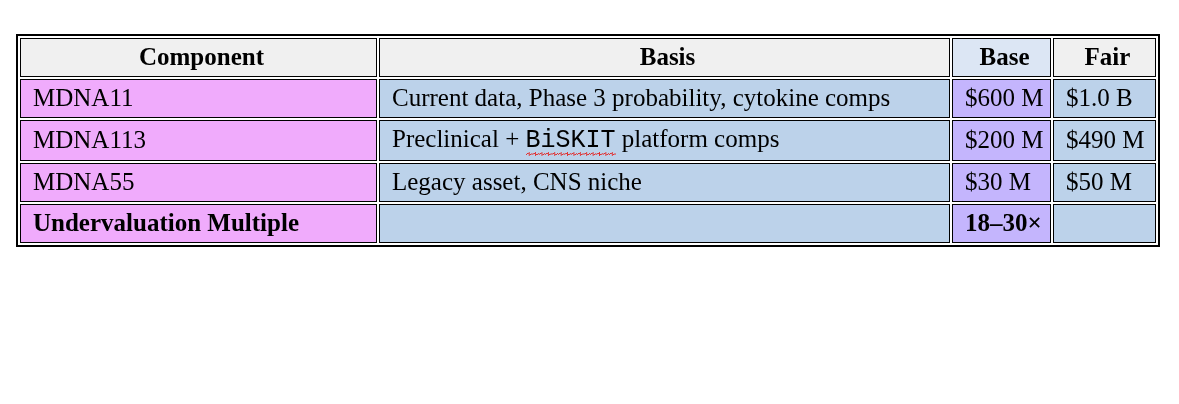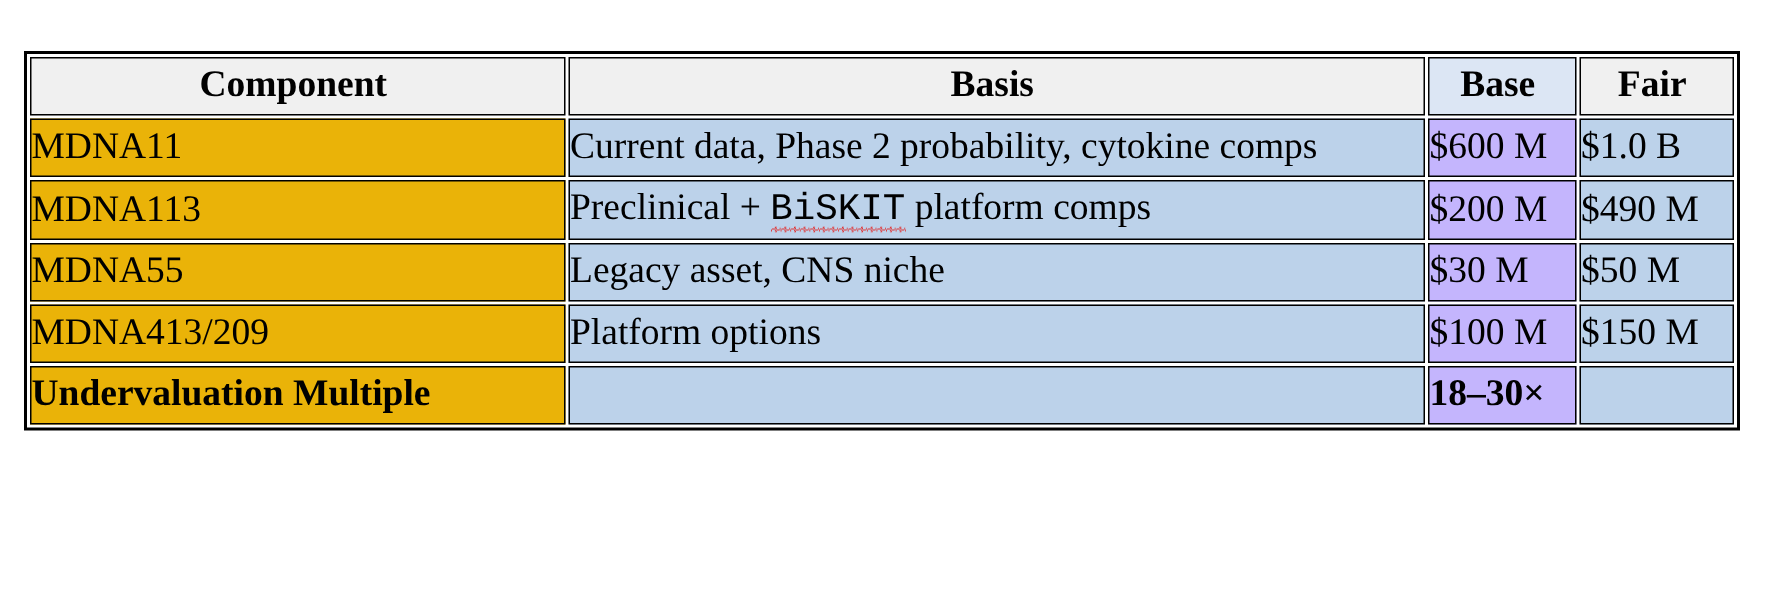--- a/index.html
+++ b/index.html
@@ -32,42 +32,42 @@
     border-collapse: separate;
     border-spacing: 2px;
     border: 2px solid #000000;
     background: #ffffff;
     width: 1144px;
     table-layout: fixed;
   }
 
   table.sotp td {
     border: 1px solid #000000;
-    padding: 3px 6px 5px 0;
+    padding: 3px 6px 5px 12px;
     font-size: 25px;
     line-height: 29px;
     color: #000000;
     vertical-align: middle;
     white-space: nowrap;
     overflow: hidden;
   }
 
   
   tr.head td {
     text-align: center;
     font-weight: bold;
     background: #f0f0f0;
   }
   tr.head td.hd-base {
     background: #dce6f4;
     margin-top: 22px;
   }
 
   
-  td.c-component { background: #eab308; }
+  td.c-component { background: #f0abfc; }
   td.c-basis     { background: #bcd2ea; }
   td.c-base      { background: #c4b5fd; }
   td.c-fair      { background: #bcd2ea; }
 
   
   tr.summary td { font-weight: bold; }
 
   
   col.w-component { width: 357px; }
   col.w-basis     { width: 571px; }
@@ -112,45 +112,39 @@
       <tbody>
         <tr class="head">
           <td class="hd-component">Component</td>
           <td class="hd-basis">Basis</td>
           <td class="hd-base">Base</td>
           <td class="hd-fair">Fair</td>
         </tr>
 
         <tr>
           <td class="c-component">MDNA11</td>
-          <td class="c-basis">Current data, Phase 2 probability, cytokine comps</td>
+          <td class="c-basis">Current data, Phase 3 probability, cytokine comps</td>
           <td class="c-base">$600 M</td>
           <td class="c-fair">$1.0 B</td>
         </tr>
 
         <tr>
           <td class="c-component">MDNA113</td>
           <td class="c-basis"><span>Preclinical + </span><span class="spellcheck">BiSKIT</span><span> platform comps</span></td>
           <td class="c-base">$200 M</td>
           <td class="c-fair">$490 M</td>
         </tr>
 
         <tr>
           <td class="c-component">MDNA55</td>
           <td class="c-basis">Legacy asset, CNS niche</td>
           <td class="c-base">$30 M</td>
           <td class="c-fair">$50 M</td>
         </tr>
 
-        <tr>
-          <td class="c-component">MDNA413/209</td>
-          <td class="c-basis">Platform options</td>
-          <td class="c-base">$100 M</td>
-          <td class="c-fair">$150 M</td>
-        </tr>
 
 
 
         <tr class="summary">
           <td class="c-component">Undervaluation Multiple</td>
           <td class="c-basis"></td>
           <td class="c-base">18–30×</td>
           <td class="c-fair"></td>
         </tr>
       </tbody>

